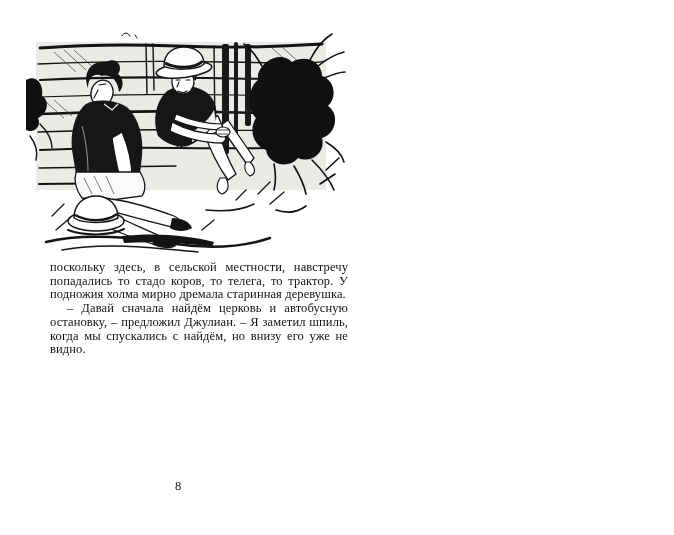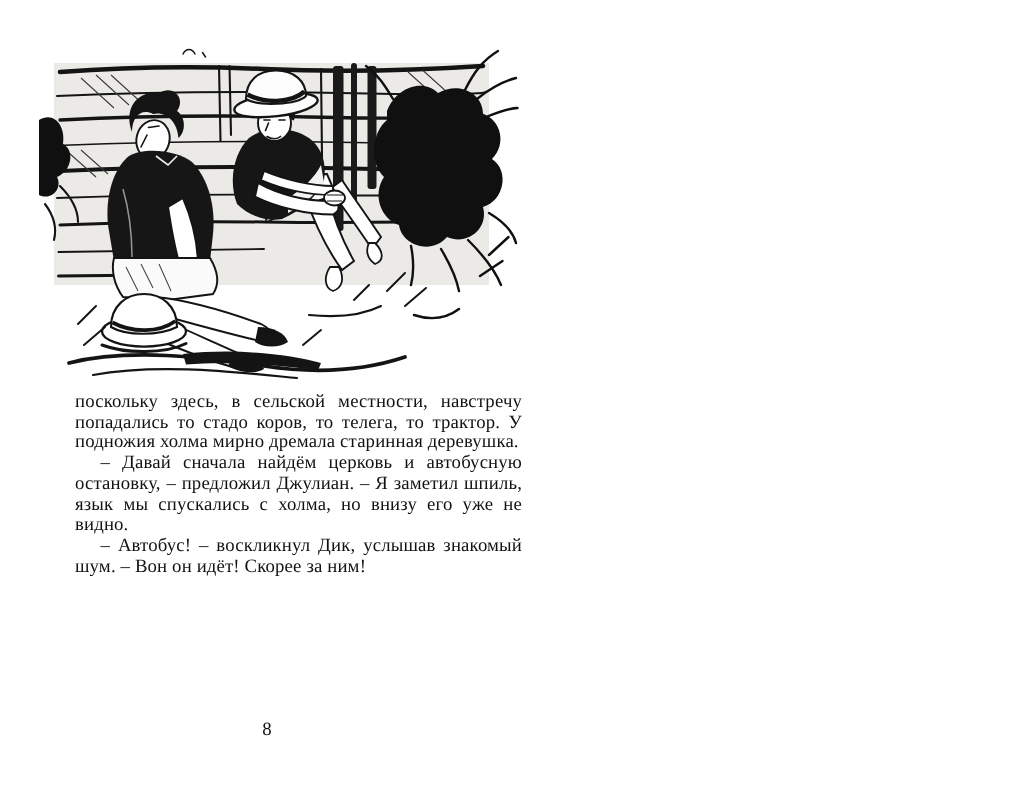--- a/index.html
+++ b/index.html
@@ -145,22 +145,21 @@
           <path d="M180,196 C200,198 216,196 228,190" stroke-width="1.4"></path>
           <path d="M42,216 C58,222 84,222 98,215" stroke-width="2"></path>
           <path d="M26,202 L38,190 M30,216 L44,204 M232,180 L244,168 M244,190 L258,178 M210,186 L220,176 M176,216 L188,206" stroke-width="1.3"></path>
         </g>
         <path d="M96,222 C130,218 166,222 188,228 L186,233 C160,229 126,227 98,229 Z" fill="#141414"></path>
       </svg>
     </div>
 
     <div class="textblock textblock-left">
       <p class="no-indent">поскольку здесь, в сельской местности, навстречу попадались то стадо коров, то телега, то трактор. У подножия холма мирно дремала старинная деревушка.</p>
-      <p>– Давай сначала найдём церковь и автобусную остановку, – предложил Джулиан. – Я заметил шпиль, язык мы спускались с холма, но внизу его уже не видно.</p>
-      <p>– Автобус! – воскликнул Дик, услышав знакомый шум. – Вон он идёт! Скорее за ним!</p>
+      <p>– Давай сначала найдём церковь и автобусную остановку, – предложил Джулиан. – Я заметил шпиль, когда мы спускались с найдём, но внизу его уже не видно.</p>
     </div>
 
     <div class="folio folio-left">8</div>
   </div>
 
   <div class="page page-right">
     
 
     
   </div>

